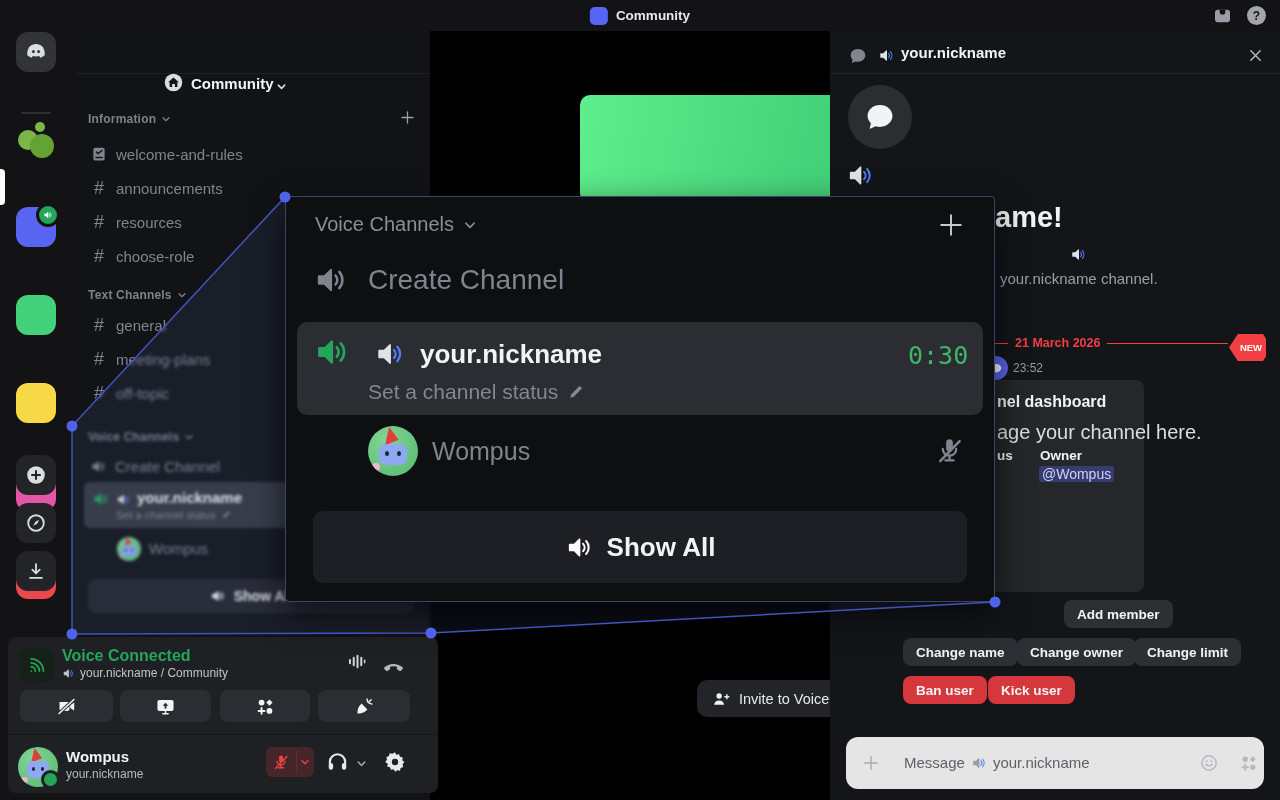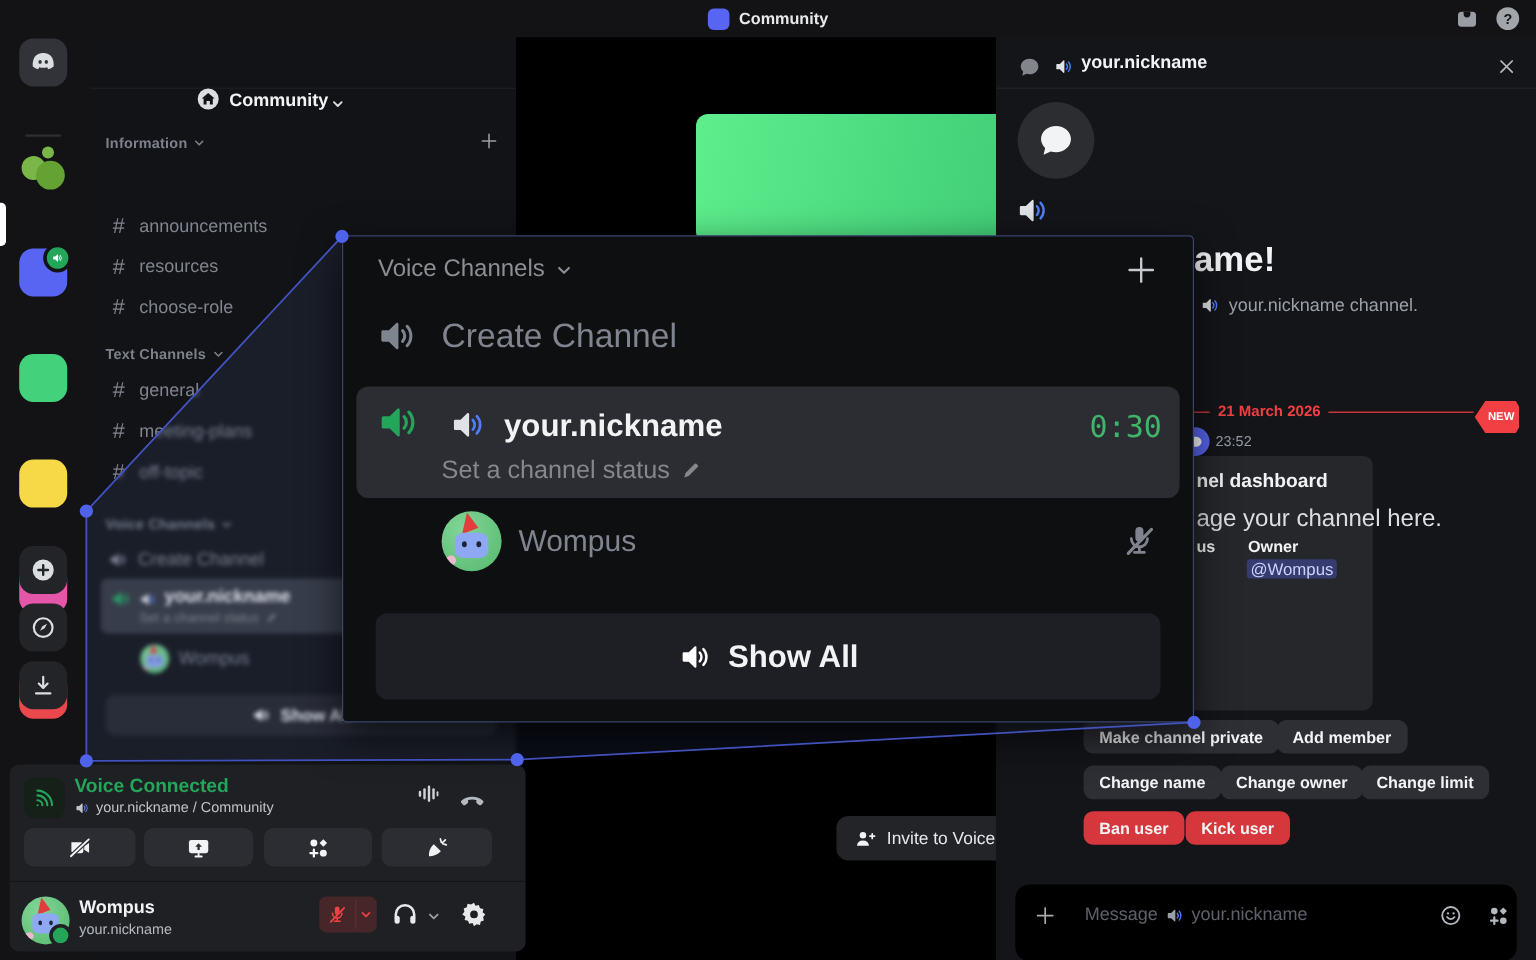--- a/index.html
+++ b/index.html
@@ -47,21 +47,21 @@
   .date-label{font-size:12.5px;font-weight:700;color:#f23f43;background:#141519;padding:0 7px;}
   .new-badge{background:#f23f43;color:#fff;font-size:9.5px;font-weight:800;display:flex;align-items:center;justify-content:center;padding-left:7px;box-sizing:border-box;clip-path:polygon(0 50%,24% 0,92% 0,100% 18%,100% 82%,92% 100%,24% 100%);}
   .timestamp{font-size:12px;color:#949ba4;}
   .embed{background:#26272b;border-radius:8px;}
   .embed-title{font-size:16px;font-weight:700;color:#f2f3f5;}
   .embed-desc{font-size:20px;color:#dbdee1;}
   .field-name{font-size:13.5px;font-weight:700;color:#f2f3f5;}
   .mention{display:inline-block;background:rgba(88,101,242,.35);color:#ccd2fc;border-radius:3px;padding:0 3px;font-size:14px;}
   .abtn{height:28px;border-radius:8px;background:#2e2f35;color:#f2f3f5;font-size:13.5px;font-weight:700;display:flex;align-items:center;justify-content:center;padding:0 13px;white-space:nowrap;}
   .abtn.red{background:#d6373c;}
-  .composer{left:846px;top:737px;width:418px;height:64px;background:#000000;border-radius:12px;}
+  .composer{left:846px;top:737px;width:418px;height:52px;background:#e5e5e5;border-radius:12px;}
   .ph-txt{font-size:15px;color:#5e616a;}
   
   .vpanel{left:8px;top:637px;width:430px;height:156px;background:#1f2024;border-radius:8px;}
   .live-tile{left:20px;top:648px;width:34px;height:34px;border-radius:8px;background:#152018;display:flex;align-items:center;justify-content:center;}
   .vc-status{font-size:16px;font-weight:700;color:#23a55a;}
   .vc-loc{font-size:12px;color:#c0c3c8;display:flex;align-items:center;gap:5px;}
   .vbtn{position:absolute;top:690px;height:32px;border-radius:8px;background:#2c2d32;display:flex;align-items:center;justify-content:center;color:#f2f3f5;}
   .mic-btn{left:266px;top:747px;width:48px;height:30px;border-radius:6px;background:#47262a;display:flex;align-items:center;color:#ec4245;}
   .uname{font-size:15px;font-weight:700;color:#f2f3f5;}
   .usub{font-size:12px;color:#b5bac1;}
@@ -193,20 +193,28 @@
     <svg viewBox="0 0 12 12" width="10" height="10">
         <path d="M2.5 4.5 6 8l3.5-3.5" stroke="#7d818a" stroke-width="1.6" fill="none" stroke-linecap="round" stroke-linejoin="round"></path>
       </svg>
   </div>
   <span class="ab" style="left:399px;top:109px;color:#9ba0a6;">
       <svg viewBox="0 0 20 20" width="17" height="17">
         <path d="M10 3.5v13M3.5 10h13" stroke="currentColor" stroke-width="1.5" stroke-linecap="round"></path>
       </svg>
     </span>
 
+  <div class="ab chan-row" style="left:90px;top:140px;height:28px;">
+    <svg viewBox="0 0 24 24" width="18" height="18">
+        <rect x="4.5" y="3.5" width="15" height="17" rx="2.5" fill="#80848e"></rect>
+        <path d="M8.5 9.3l2.3 2.3L16 7.3" stroke="#121316" stroke-width="2" fill="none" stroke-linecap="round" stroke-linejoin="round"></path>
+        <path d="M7.8 16.5h8.4" stroke="#121316" stroke-width="2" stroke-linecap="round"></path>
+      </svg>
+    <span>welcome-and-rules</span>
+  </div>
   <div class="ab chan-row" style="left:90px;top:174px;height:28px;">
     <span class="hashg">#</span>
     <span>announcements</span>
   </div>
   <div class="ab chan-row" style="left:90px;top:208px;height:28px;">
     <span class="hashg">#</span>
     <span>resources</span>
   </div>
   <div class="ab chan-row" style="left:90px;top:242px;height:28px;">
     <span class="hashg">#</span>
@@ -323,21 +331,21 @@
         <path d="M12 3.5c-4.9 0-8.8 3.4-8.8 7.7 0 2 .9 3.9 2.4 5.2l-.9 4.1 4.2-1.9c1 .3 2 .4 3.1.4 4.9 0 8.8-3.5 8.8-7.8S16.9 3.5 12 3.5z"></path>
       </svg>
   </div>
   <div class="ab flex" style="left:846px;top:161px;gap:10px;">
     <svg viewBox="0 0 24 24" width="29" height="29">
         <path d="M11.5 4.8 7.4 8.8H4a.8.8 0 0 0-.8.8v4.8c0 .4.4.8.8.8h3.4l4.1 4a.7.7 0 0 0 1.2-.5V5.3a.7.7 0 0 0-1.2-.5z" fill="#dfe2e6"></path>
         <path d="M15 9a4.4 4.4 0 0 1 0 6M17.5 6.6a8 8 0 0 1 0 10.8" fill="none" stroke="#4f7df7" stroke-width="1.7" stroke-linecap="round"></path>
       </svg>
   </div>
   <span class="ab welcome-h" style="left:995px;top:201px;">ame!</span>
-  <div class="ab flex" style="left:1000px;top:246px;gap:7px;">
+  <div class="ab flex" style="left:1000px;top:246px;gap:7px;flex-direction:column;">
     <svg viewBox="0 0 24 24" width="17" height="17">
         <path d="M11.5 4.8 7.4 8.8H4a.8.8 0 0 0-.8.8v4.8c0 .4.4.8.8.8h3.4l4.1 4a.7.7 0 0 0 1.2-.5V5.3a.7.7 0 0 0-1.2-.5z" fill="#dfe2e6"></path>
         <path d="M15 9a4.4 4.4 0 0 1 0 6M17.5 6.6a8 8 0 0 1 0 10.8" fill="none" stroke="#4f7df7" stroke-width="1.7" stroke-linecap="round"></path>
       </svg>
     <span class="intro-txt">your.nickname channel.</span>
   </div>
 
   <div class="ab red-line" style="left:860px;top:343px;width:368px;"></div>
   <span class="ab date-label" style="left:1008px;top:336px;">21 March 2026</span>
   <span class="ab new-badge" style="left:1229px;top:334px;width:37px;height:27px;">NEW</span>
@@ -349,21 +357,20 @@
   </div>
   <span class="ab timestamp" style="left:1013px;top:361px;">23:52</span>
 
   <div class="ab embed" style="left:948px;top:380px;width:196px;height:212px;"></div>
   <span class="ab embed-title" style="left:997px;top:393px;">nel dashboard</span>
   <span class="ab embed-desc" style="left:997px;top:421px;">age your channel here.</span>
   <span class="ab field-name" style="left:997px;top:448px;">us</span>
   <span class="ab field-name" style="left:1040px;top:448px;">Owner</span>
   <span class="ab mention" style="left:1039px;top:466px;">@Wompus</span>
 
-  <div class="ab abtn" style="left:903px;top:600px;">Make channel private</div>
   <div class="ab abtn" style="left:1064px;top:600px;">Add member</div>
   <div class="ab abtn" style="left:903px;top:638px;">Change name</div>
   <div class="ab abtn" style="left:1017px;top:638px;">Change owner</div>
   <div class="ab abtn" style="left:1134px;top:638px;">Change limit</div>
   <div class="ab abtn red" style="left:903px;top:676px;">Ban user</div>
   <div class="ab abtn red" style="left:988px;top:676px;">Kick user</div>
 
   <div class="ab composer">
     <span class="ab" style="left:16px;top:17px;color:#a8abb0;">
         <svg viewBox="0 0 20 20" width="18" height="18">

